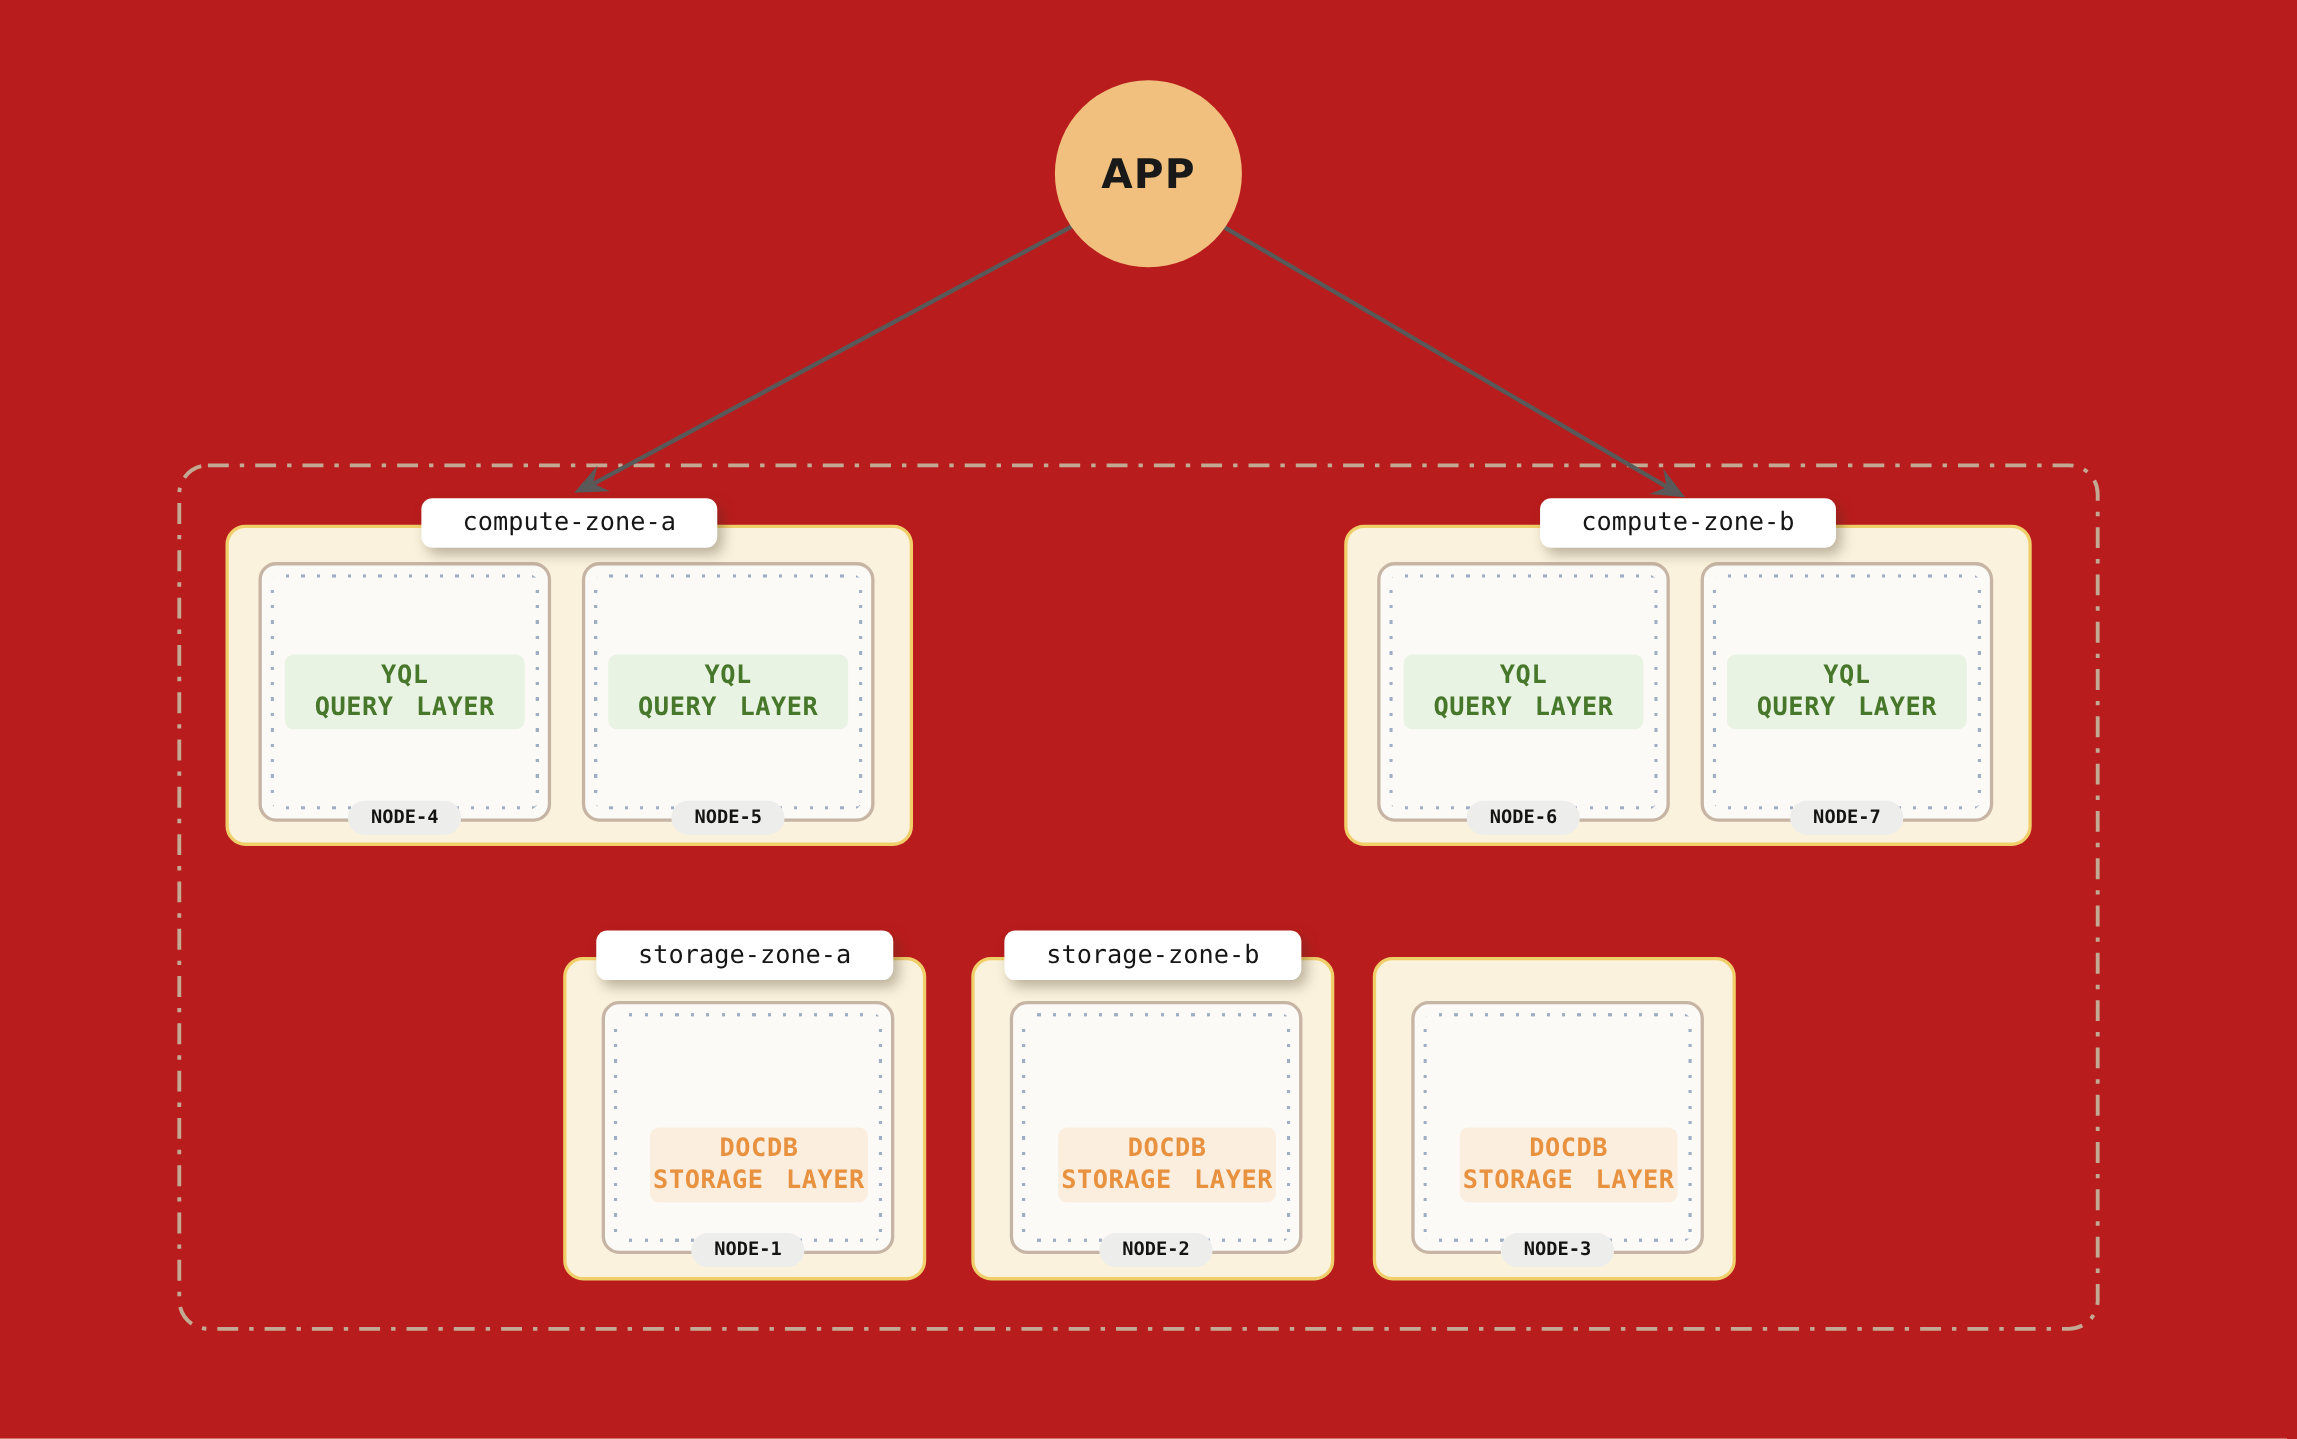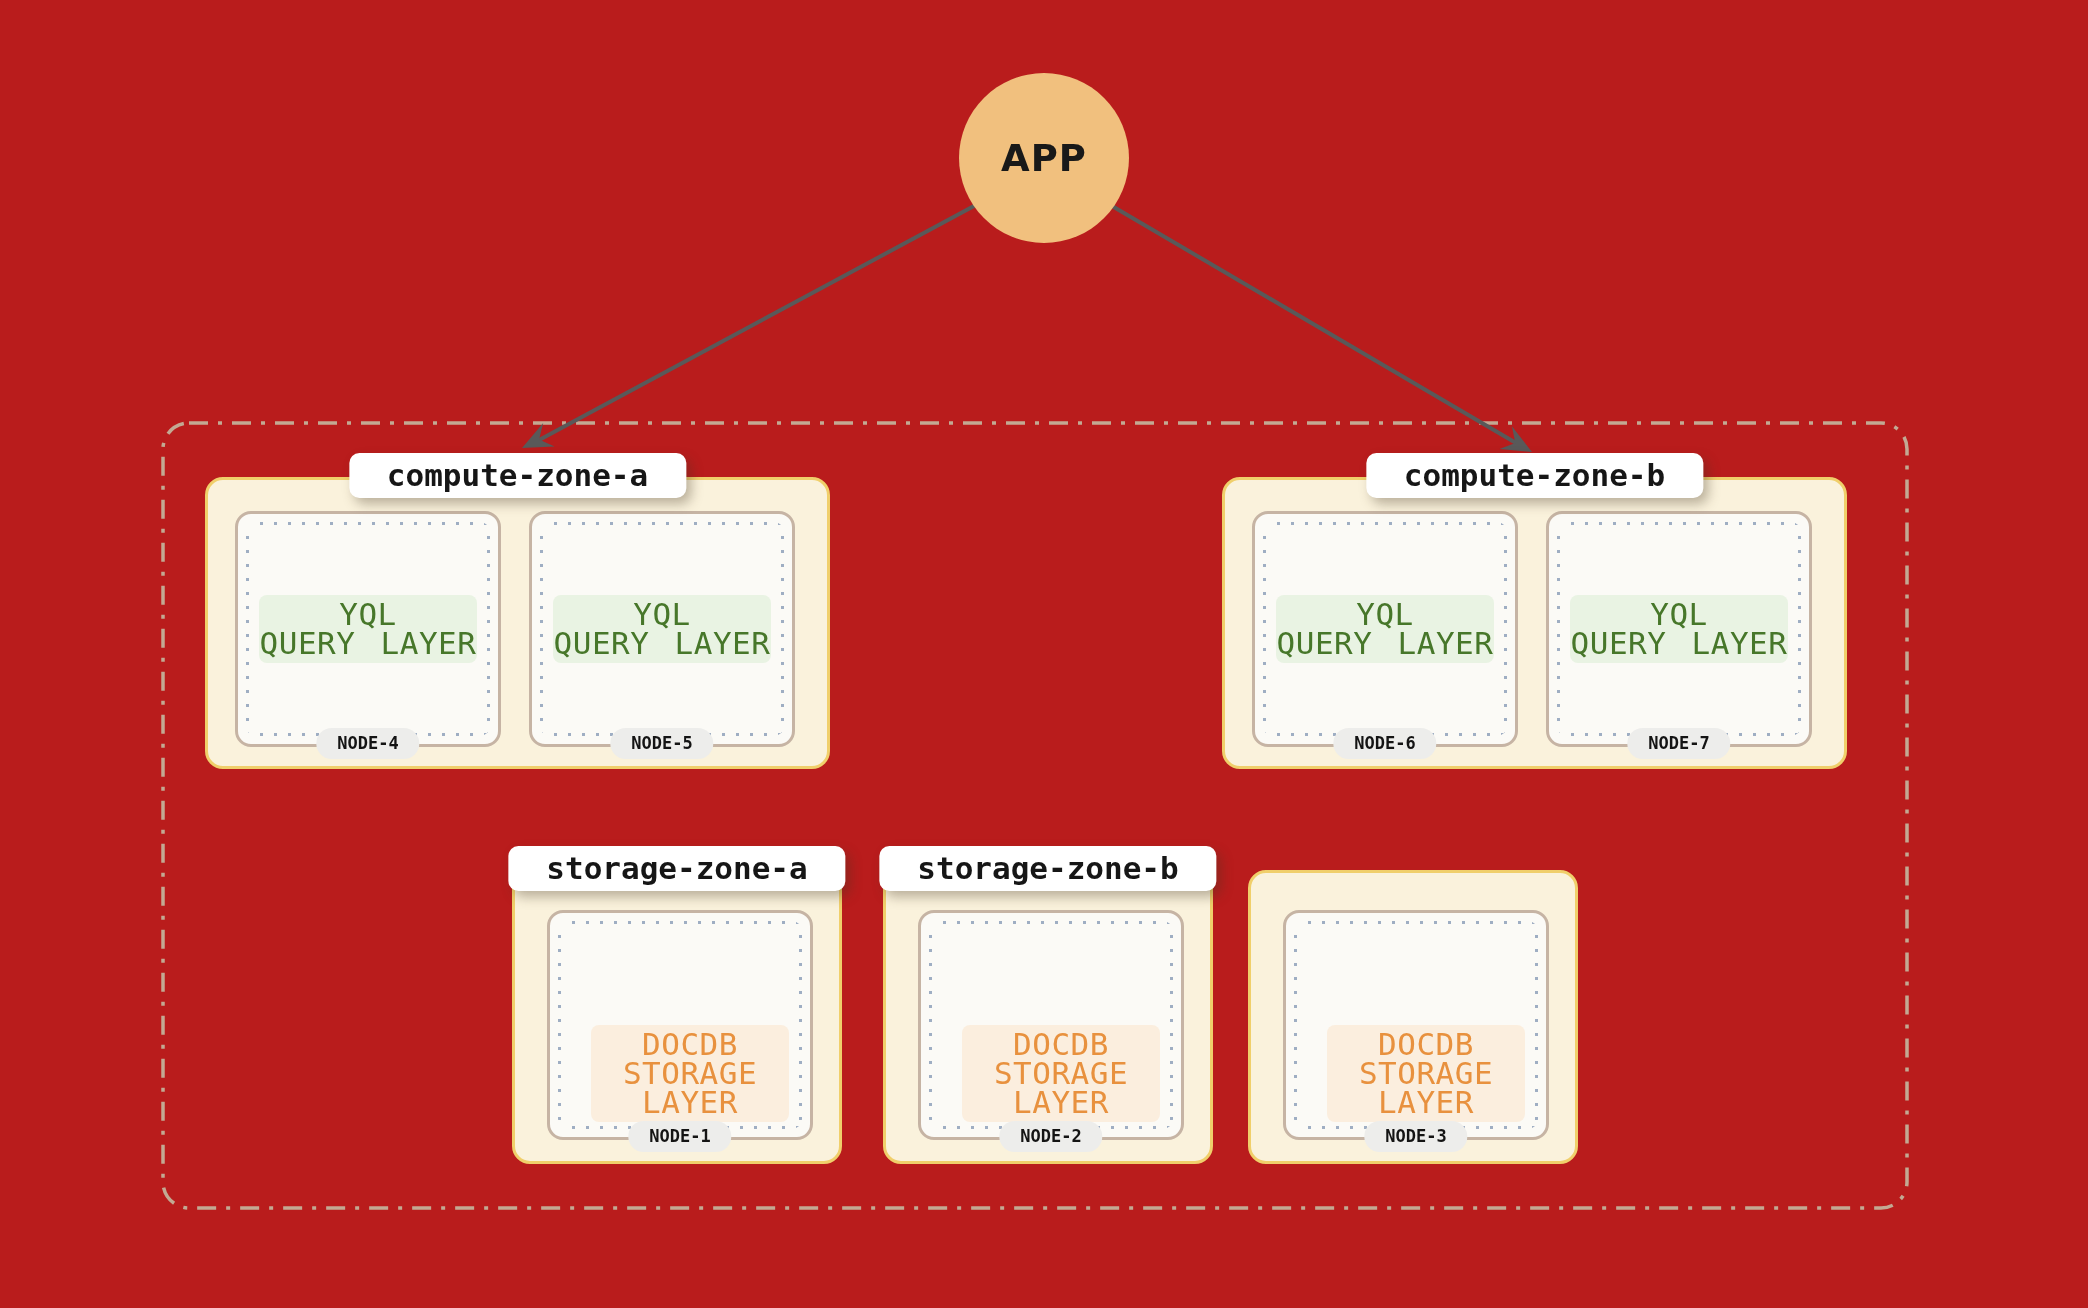--- a/index.html
+++ b/index.html
@@ -29,21 +29,21 @@
   }
   .z-ca{left:205px;top:477px;width:625px;height:292px;}
   .z-cb{left:1222px;top:477px;width:625px;height:292px;}
   .z-sa{left:512px;top:870px;width:330px;height:294px;padding-left:44px;}
   .z-sb{left:883px;top:870px;width:330px;height:294px;}
   .z-sc{left:1248px;top:870px;width:330px;height:294px;}
 
   .zone-label{
     position:absolute;top:-27px;left:50%;transform:translateX(-50%);
     background:var(--label-bg,#ffffff);height:45px;line-height:45px;padding:0 38px;
-    border-radius:10px;font-weight:700;font-size:31px;color:#161616;white-space:nowrap;
+    border-radius:10px;font-weight:400;font-size:23px;color:#161616;white-space:nowrap;
     box-shadow:5px 6px 12px rgba(70,55,35,0.35);z-index:4;
   }
 
   .node{
     position:absolute;width:266px;box-sizing:border-box;
     background:var(--node-fill,#FBFAF6);border:3px solid var(--node-border,#C6B4A4);
     border-radius:16px;
   }
   .compute .node{height:236px;top:31px;}
   .compute .node.n1{left:27px;}
@@ -57,21 +57,21 @@
       repeating-linear-gradient(90deg,  var(--node-dots,#9FAEC3) 0 3px, transparent 3px 14px),
       repeating-linear-gradient(180deg, var(--node-dots,#9FAEC3) 0 3px, transparent 3px 14px),
       repeating-linear-gradient(180deg, var(--node-dots,#9FAEC3) 0 3px, transparent 3px 14px);
     background-size:100% 3px,100% 3px,3px 100%,3px 100%;
     background-position:0 0,0 100%,0 0,100% 0;
     background-repeat:no-repeat;
   }
 
   .layer{
     position:absolute;left:21px;right:21px;text-align:center;border-radius:8px;
-    font-weight:400;font-size:31px;line-height:29px;padding:5px 0;
+    font-weight:700;font-size:23px;line-height:29px;padding:5px 0;
     letter-spacing:0.5px;word-spacing:6px;
   }
   .compute .layer{top:50%;transform:translateY(-50%);
     color:var(--compute-text,#47772A);background:var(--compute-bg,#E9F3E3);}
   .storage .layer{top:112px;
     color:var(--storage-text,#E8913E);background:var(--storage-bg,#FBEEDE);margin-left:20px;}
 
   .pill{
     position:absolute;bottom:-15px;left:50%;transform:translateX(-50%);
     background:var(--pill-bg,#EDEDEB);border-radius:17px;height:31px;line-height:31px;

